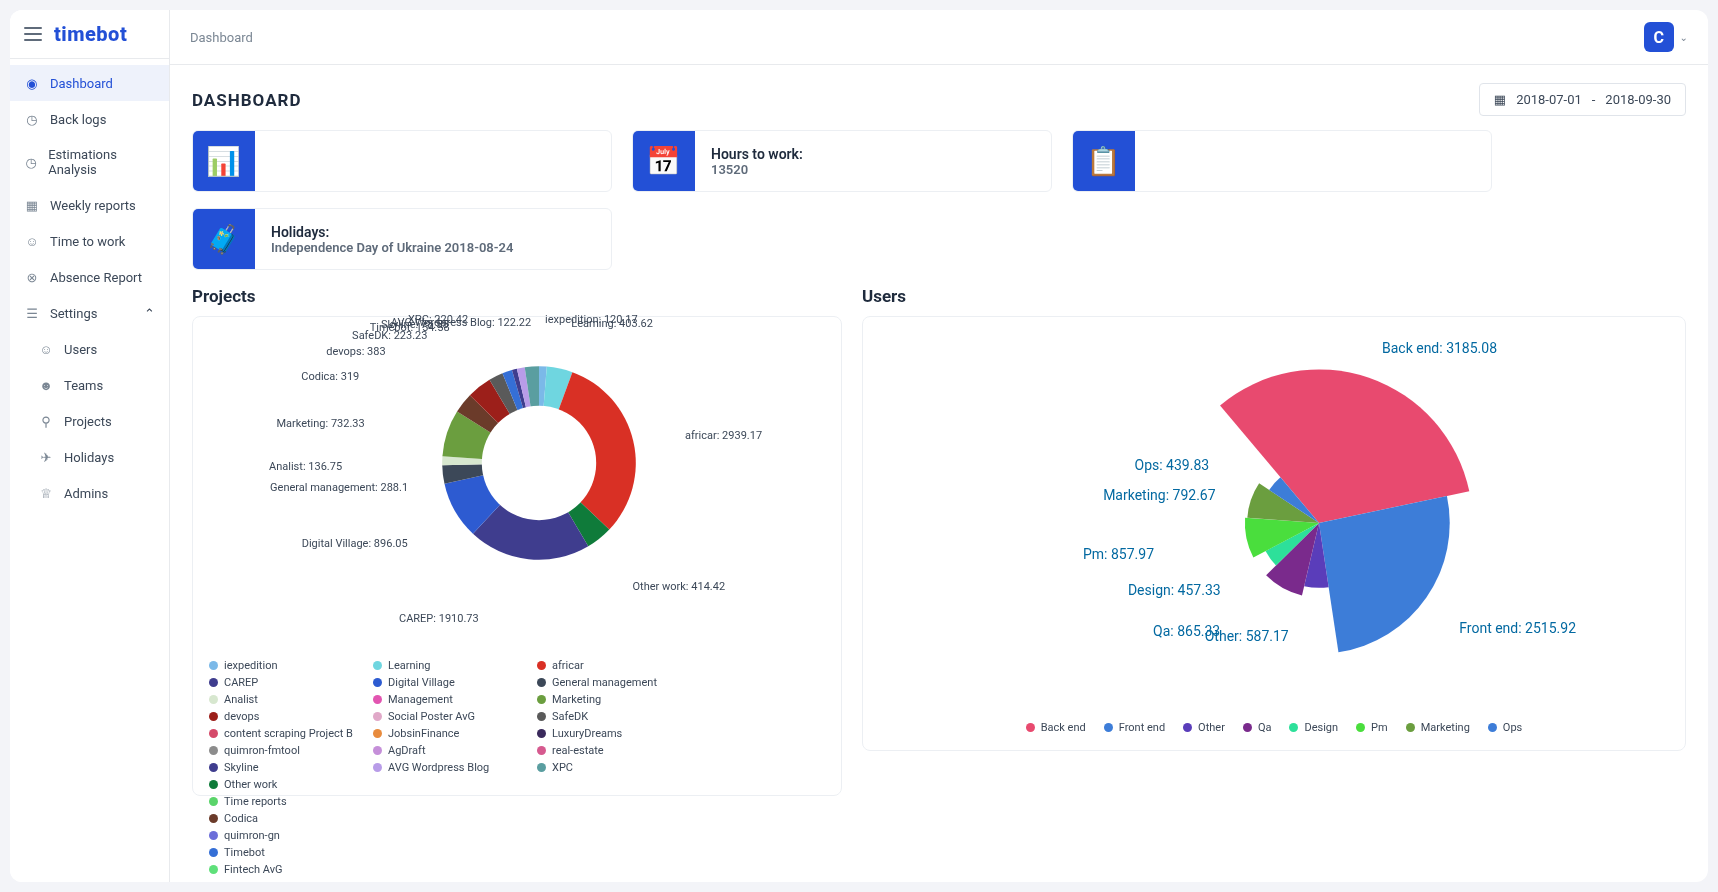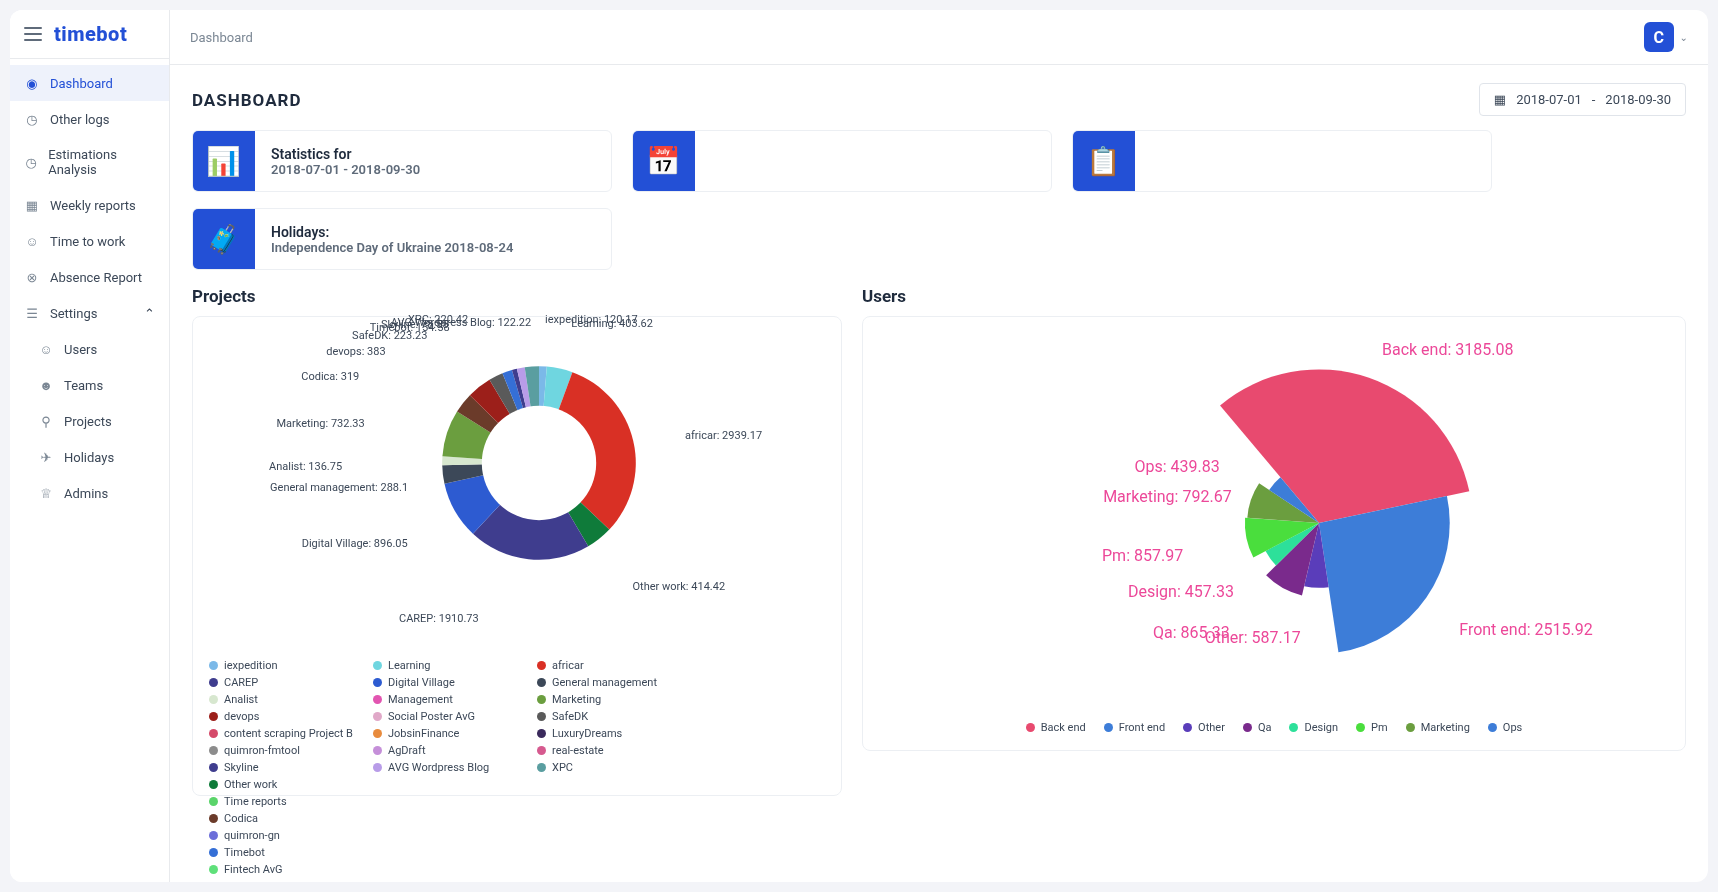--- a/index.html
+++ b/index.html
@@ -40,21 +40,21 @@
 .users-card{flex:1}
 .donut-wrap{position:relative;height:320px}
 .donut{position:absolute;left:220px;top:20px}
 .dlabel{position:absolute;font-size:11px;color:#3c4858;white-space:nowrap}
 .legend{display:flex;flex-wrap:wrap;gap:4px 14px;margin-top:6px;max-height:120px}
 .legend-col{display:flex;flex-direction:column;gap:4px;width:150px}
 .lg{display:flex;align-items:center;gap:6px;font-size:11px;color:#3c4858}
 .lg-dot{width:9px;height:9px;border-radius:50%}
 .pie-wrap{position:relative;height:380px}
 .pie{position:absolute;left:280px;top:30px}
-.plabel{position:absolute;font-size:16px;color:#ec4899;white-space:nowrap}
+.plabel{position:absolute;font-size:14px;color:#0369a1;white-space:nowrap}
 .users-legend{display:flex;gap:18px;justify-content:center;margin-top:8px;flex-wrap:wrap}
 </style>
 </head>
 <body>
 
 <div class="app">
 <aside class="sidebar">
   <div class="logo-row">
     <div class="hamburger">
           <span></span>
@@ -63,21 +63,21 @@
         </div>
     <div class="logo">timebot</div>
   </div>
   <nav class="nav">
     <div class="nav-item active">
           <span class="ic">◉</span>
           <span>Dashboard</span>
         </div>
     <div class="nav-item">
           <span class="ic">◷</span>
-          <span>Other logs</span>
+          <span>Back logs</span>
         </div>
     <div class="nav-item">
           <span class="ic">◷</span>
           <span>Estimations Analysis</span>
         </div>
     <div class="nav-item">
           <span class="ic">▦</span>
           <span>Weekly reports</span>
         </div>
     <div class="nav-item">
@@ -134,27 +134,27 @@
         <span>▦</span>
         <span>2018-07-01</span>
         <span>-</span>
         <span>2018-09-30</span>
       </div>
     </div>
 
     <div class="stats-row">
       <div class="stat-card">
             <div class="stat-icon">📊</div>
-            <div class="stat-body">
-              <div class="stat-label">Statistics for</div>
-              <div class="stat-value">2018-07-01 - 2018-09-30</div>
-            </div>
           </div>
       <div class="stat-card">
             <div class="stat-icon">📅</div>
+            <div class="stat-body">
+              <div class="stat-label">Hours to work:</div>
+              <div class="stat-value">13520</div>
+            </div>
           </div>
       <div class="stat-card">
             <div class="stat-icon">📋</div>
           </div>
     </div>
     <div class="stats-row">
       <div class="stat-card">
             <div class="stat-icon">🧳</div>
             <div class="stat-body">
               <div class="stat-label">Holidays:</div>
@@ -348,21 +348,21 @@
                     <path d="M 50 50 L 27.5975167203389 48.37183944754244 A 22.461570823966746 22.461570823966746 0 0 1 31.28511166944925 37.5792464538141 Z" fill="#6b9e3f"></path>
                     <path d="M 50 50 L 34.42333249879194 39.66203032119856 A 18.695084581862936 18.695084581862936 0 0 1 37.956295847959254 35.701210616939434 Z" fill="#3d7dd8"></path>
                   </g>
             </svg>
             <div id="pie-labels">
                   <div class="plabel" style="left: 502.997px; top: 6.93618px;">Back end: 3185.08</div>
                   <div class="plabel" style="left: 580.26px; top: 287.364px;">Front end: 2515.92</div>
                   <div class="plabel" style="left: 325.714px; top: 294.77px;">Other: 587.17</div>
                   <div class="plabel" style="left: 274.048px; top: 289.736px;">Qa: 865.33</div>
                   <div class="plabel" style="left: 248.929px; top: 249.262px; text-align: right;">Design: 457.33</div>
-                  <div class="plabel" style="left: 223px; top: 213.261px;">Pm: 857.97</div>
+                  <div class="plabel" style="left: 204px; top: 213.261px;">Pm: 857.97</div>
                   <div class="plabel" style="left: 224.132px; top: 153.827px;">Marketing: 792.67</div>
                   <div class="plabel" style="left: 255.505px; top: 123.552px;">Ops: 439.83</div>
                 </div>
           </div>
           <div class="users-legend" id="users-legend">
                 <div class="lg">
                   <span class="lg-dot" style="background:#e84a6f"></span>
                   <span>Back end</span>
                 </div>
                 <div class="lg">

